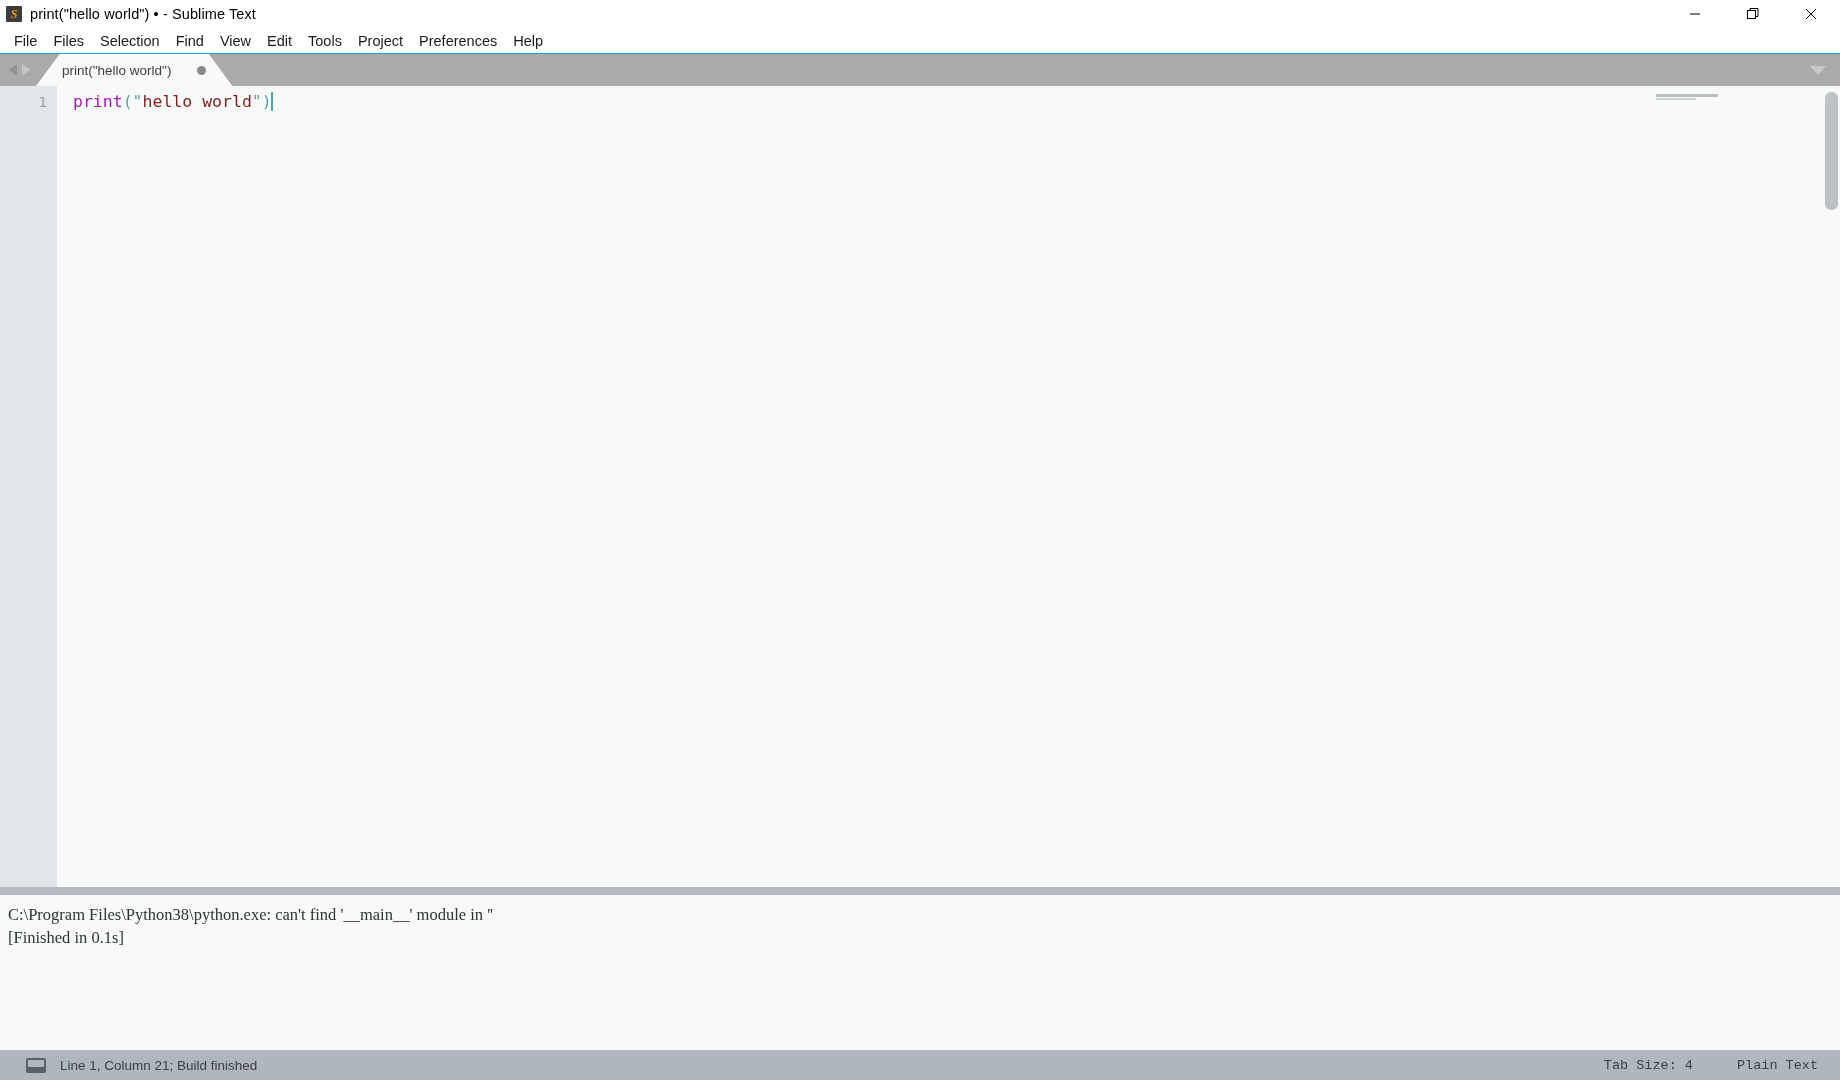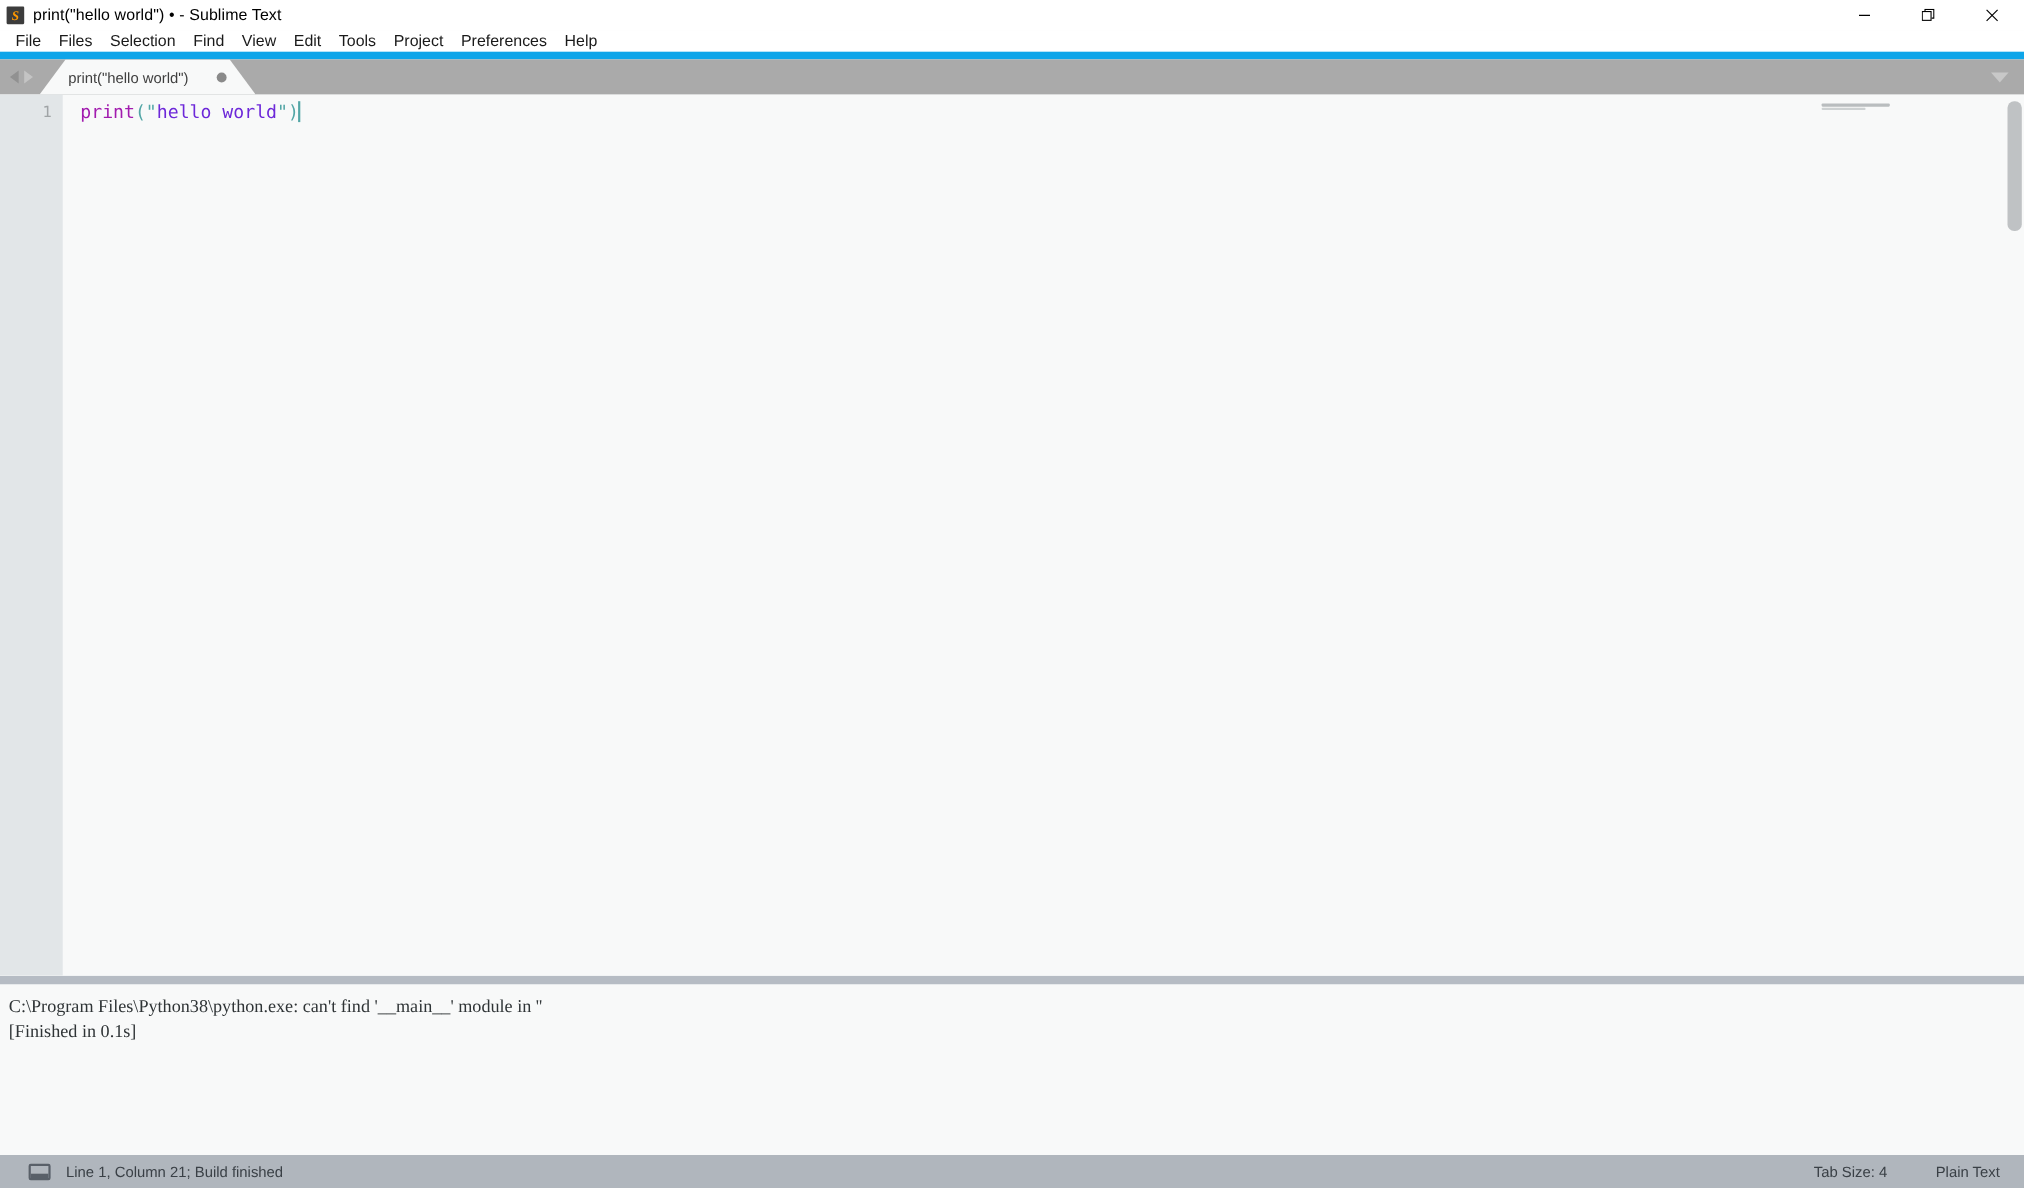--- a/index.html
+++ b/index.html
@@ -78,21 +78,21 @@
   .wc-btn svg { display: block; }
 
   
   .menubar {
     height: 26px;
     background: #ffffff;
     display: flex;
     align-items: center;
     padding-left: 6px;
     flex: 0 0 26px;
-    border-bottom: 7px solid #0ea5e9;
+    border-bottom: 1px solid #0ea5e9;
     box-sizing: border-box;
   }
   .menu-item {
     font-size: 14.5px;
     color: #1a1a1a;
     padding: 2px 8px;
     white-space: nowrap;
     cursor: default;
   }
 
@@ -208,21 +208,21 @@
     font-family: "DejaVu Sans Mono", monospace;
     font-size: 16.5px;
     line-height: 22px;
     height: 22px;
     white-space: pre;
     padding-left: 16px;
     color: #3b4042;
     position: relative;
   }
   .tok-punct { color: #53a6a6; }
-  .tok-str   { color: #6d28d9; text-align: center; }
+  .tok-str   { color: #7f1d1d; text-align: center; }
   .tok-name  { color: #a21caf; }
   .caret {
     display: inline-block;
     width: 2px;
     height: 19px;
     background: #53a6a6;
     vertical-align: -4px;
     margin-left: -1px;
   }
   .minimap {
@@ -317,20 +317,21 @@
   .status-text {
     font-size: 13.5px;
     color: #3a4046;
     white-space: nowrap;
   }
   .status-right {
     position: absolute;
     right: 0;
     display: flex;
     align-items: center;
+    font-family: Liberation Mono, monospace;
   }
   .status-right .status-text { padding: 0 22px; }
 </style>
 </head>
 <body>
 
 <div id="app">
 
   <div class="titlebar">
     <div class="app-logo">

